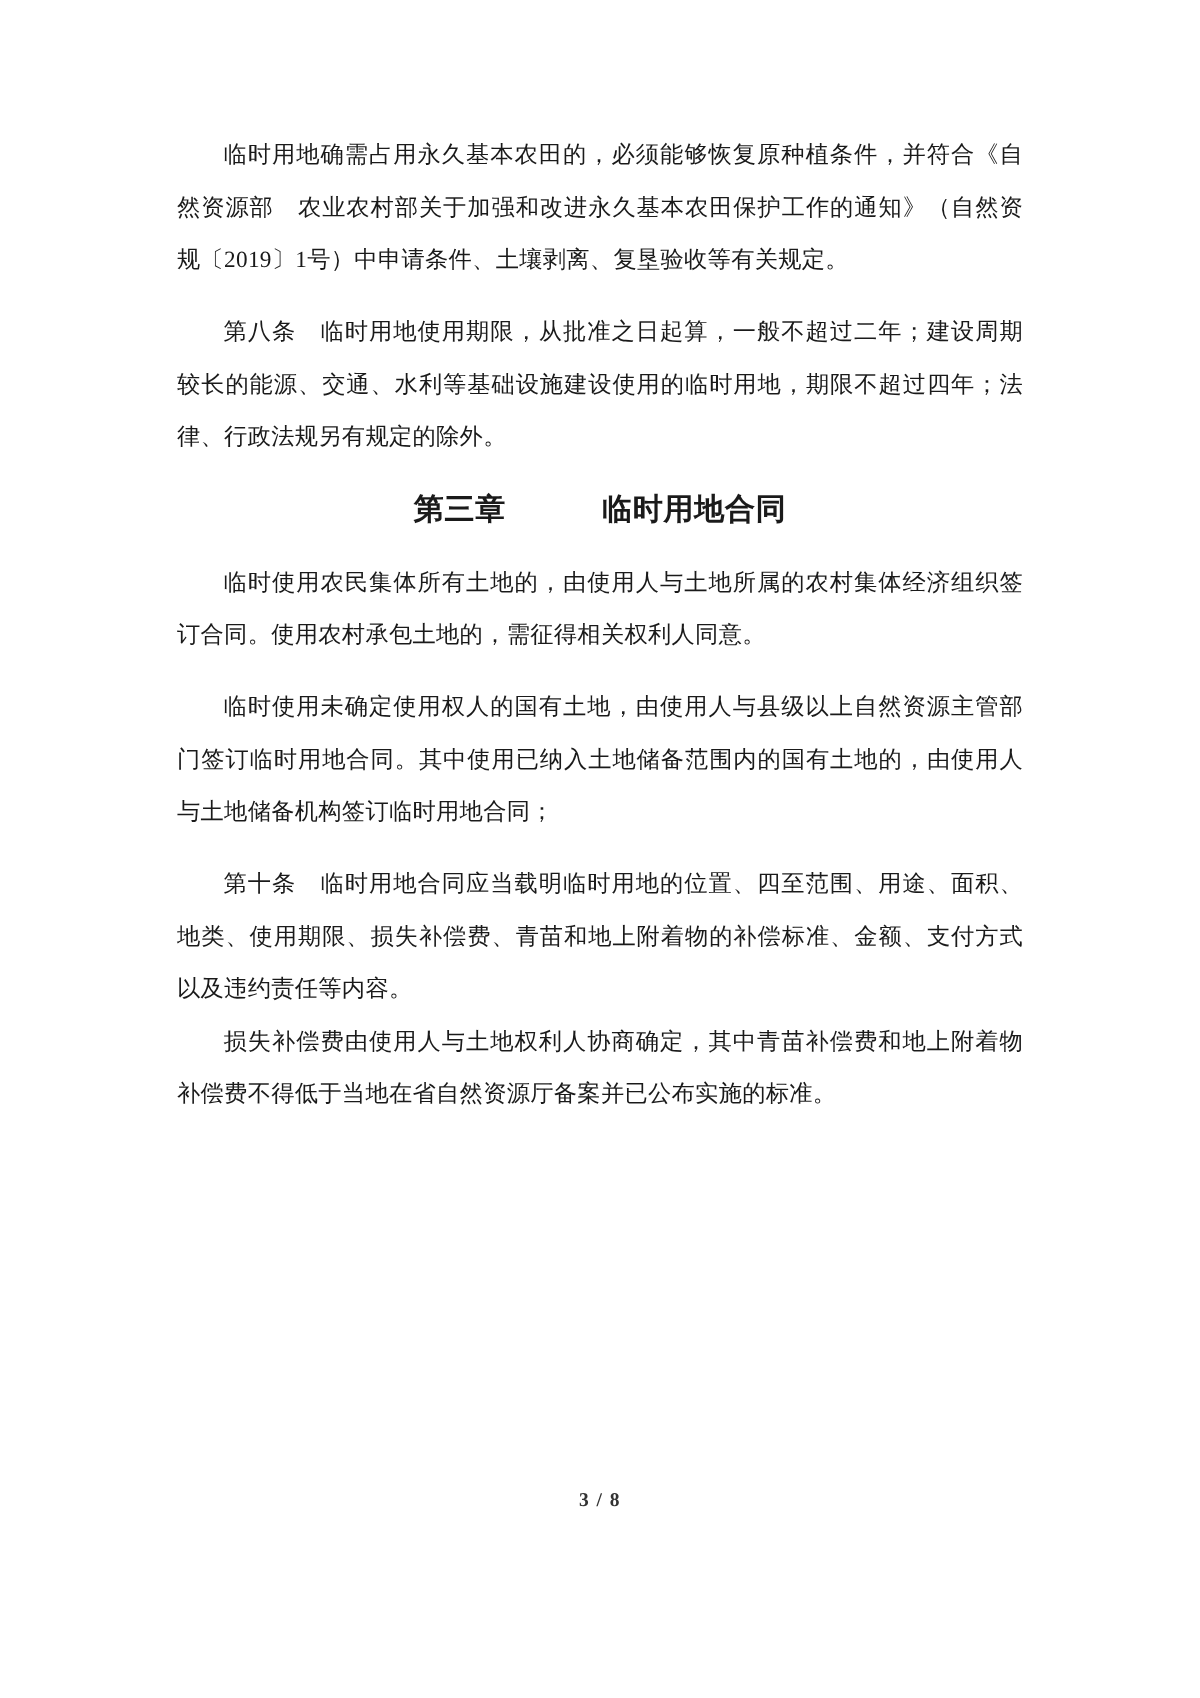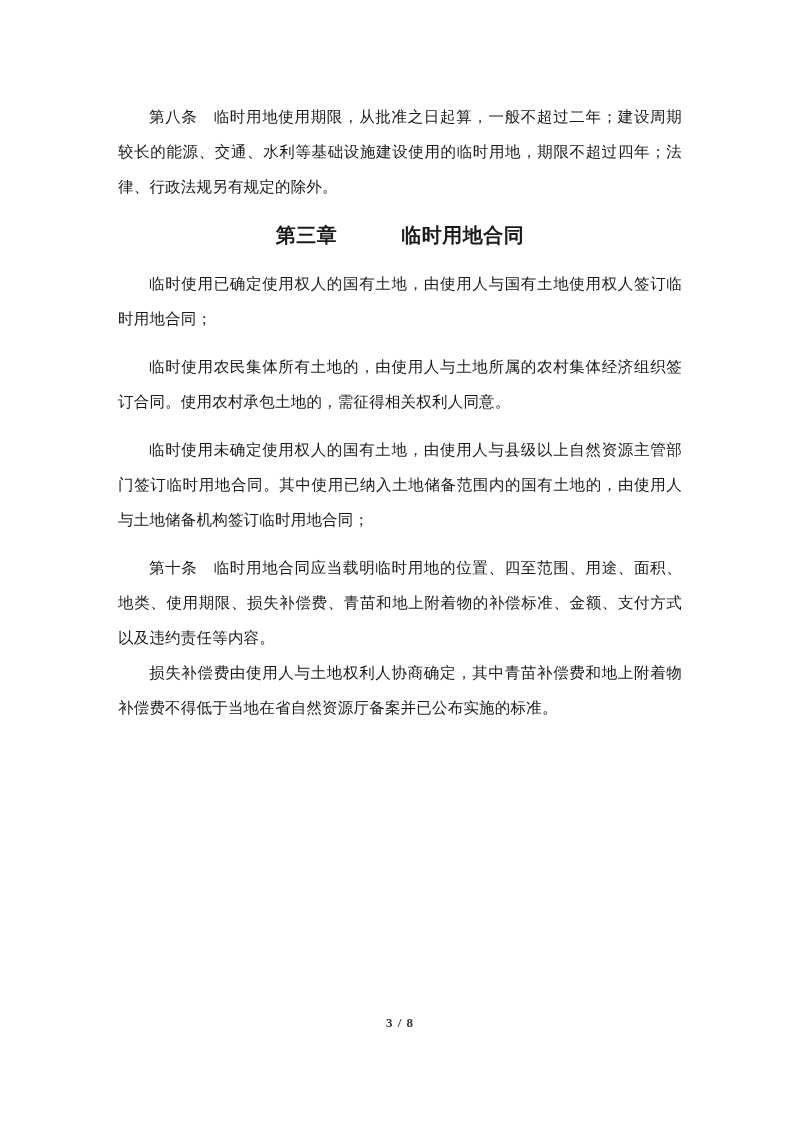--- a/index.html
+++ b/index.html
@@ -54,21 +54,21 @@
     margin: 14px 0 4px 0;
     letter-spacing: 0.5px;
   }
   .chapter-head .sp {
     display: inline-block;
     width: 3.2em;
   }
   .footer {
     position: absolute;
     left: 0;
-    top: 1015px;
+    top: 992px;
     width: 800px;
     text-align: center;
   }
   .page-num {
     font-size: 13px;
     font-weight: bold;
     color: #333;
     letter-spacing: 1px;
     font-family: "Liberation Serif", serif;
   }
@@ -85,28 +85,28 @@
     margin-top: 0;
   }
 </style>
 </head>
 <body>
 
 <div class="page">
 
   <div class="content">
 
+    <p class="para indent">临时用地确需占用永久基本农田的，必须能够恢复原种植条件，并符合《自然资源部　农业农村部关于加强和改进永久基本农田保护工作的通知》（自然资规〔2019〕1号）中申请条件、土壤剥离、复垦验收等有关规定。</p>
 
 
     <p class="para indent gap"><span class="art-label">第八条</span>　<span>临时用地使用期限，从批准之日起算，一般不超过二年；建设周期较长的能源、交通、水利等基础设施建设使用的临时用地，期限不超过四年；法律、行政法规另有规定的除外。</span></p>
 
     <div class="chapter-head"><span>第三章</span><span class="sp"></span><span>临时用地合同</span></div>
 
 
-    <p class="para indent gap">临时使用已确定使用权人的国有土地，由使用人与国有土地使用权人签订临时用地合同；</p>
 
     <p class="para indent gap">临时使用农民集体所有土地的，由使用人与土地所属的农村集体经济组织签订合同。使用农村承包土地的，需征得相关权利人同意。</p>
 
     <p class="para indent gap">临时使用未确定使用权人的国有土地，由使用人与县级以上自然资源主管部门签订临时用地合同。其中使用已纳入土地储备范围内的国有土地的，由使用人与土地储备机构签订临时用地合同；</p>
 
     <p class="para indent gap"><span class="art-label">第十条</span>　<span>临时用地合同应当载明临时用地的位置、四至范围、用途、面积、地类、使用期限、损失补偿费、青苗和地上附着物的补偿标准、金额、支付方式以及违约责任等内容。</span></p>
 
     <p class="para indent">损失补偿费由使用人与土地权利人协商确定，其中青苗补偿费和地上附着物补偿费不得低于当地在省自然资源厅备案并已公布实施的标准。</p>
 
   </div>

